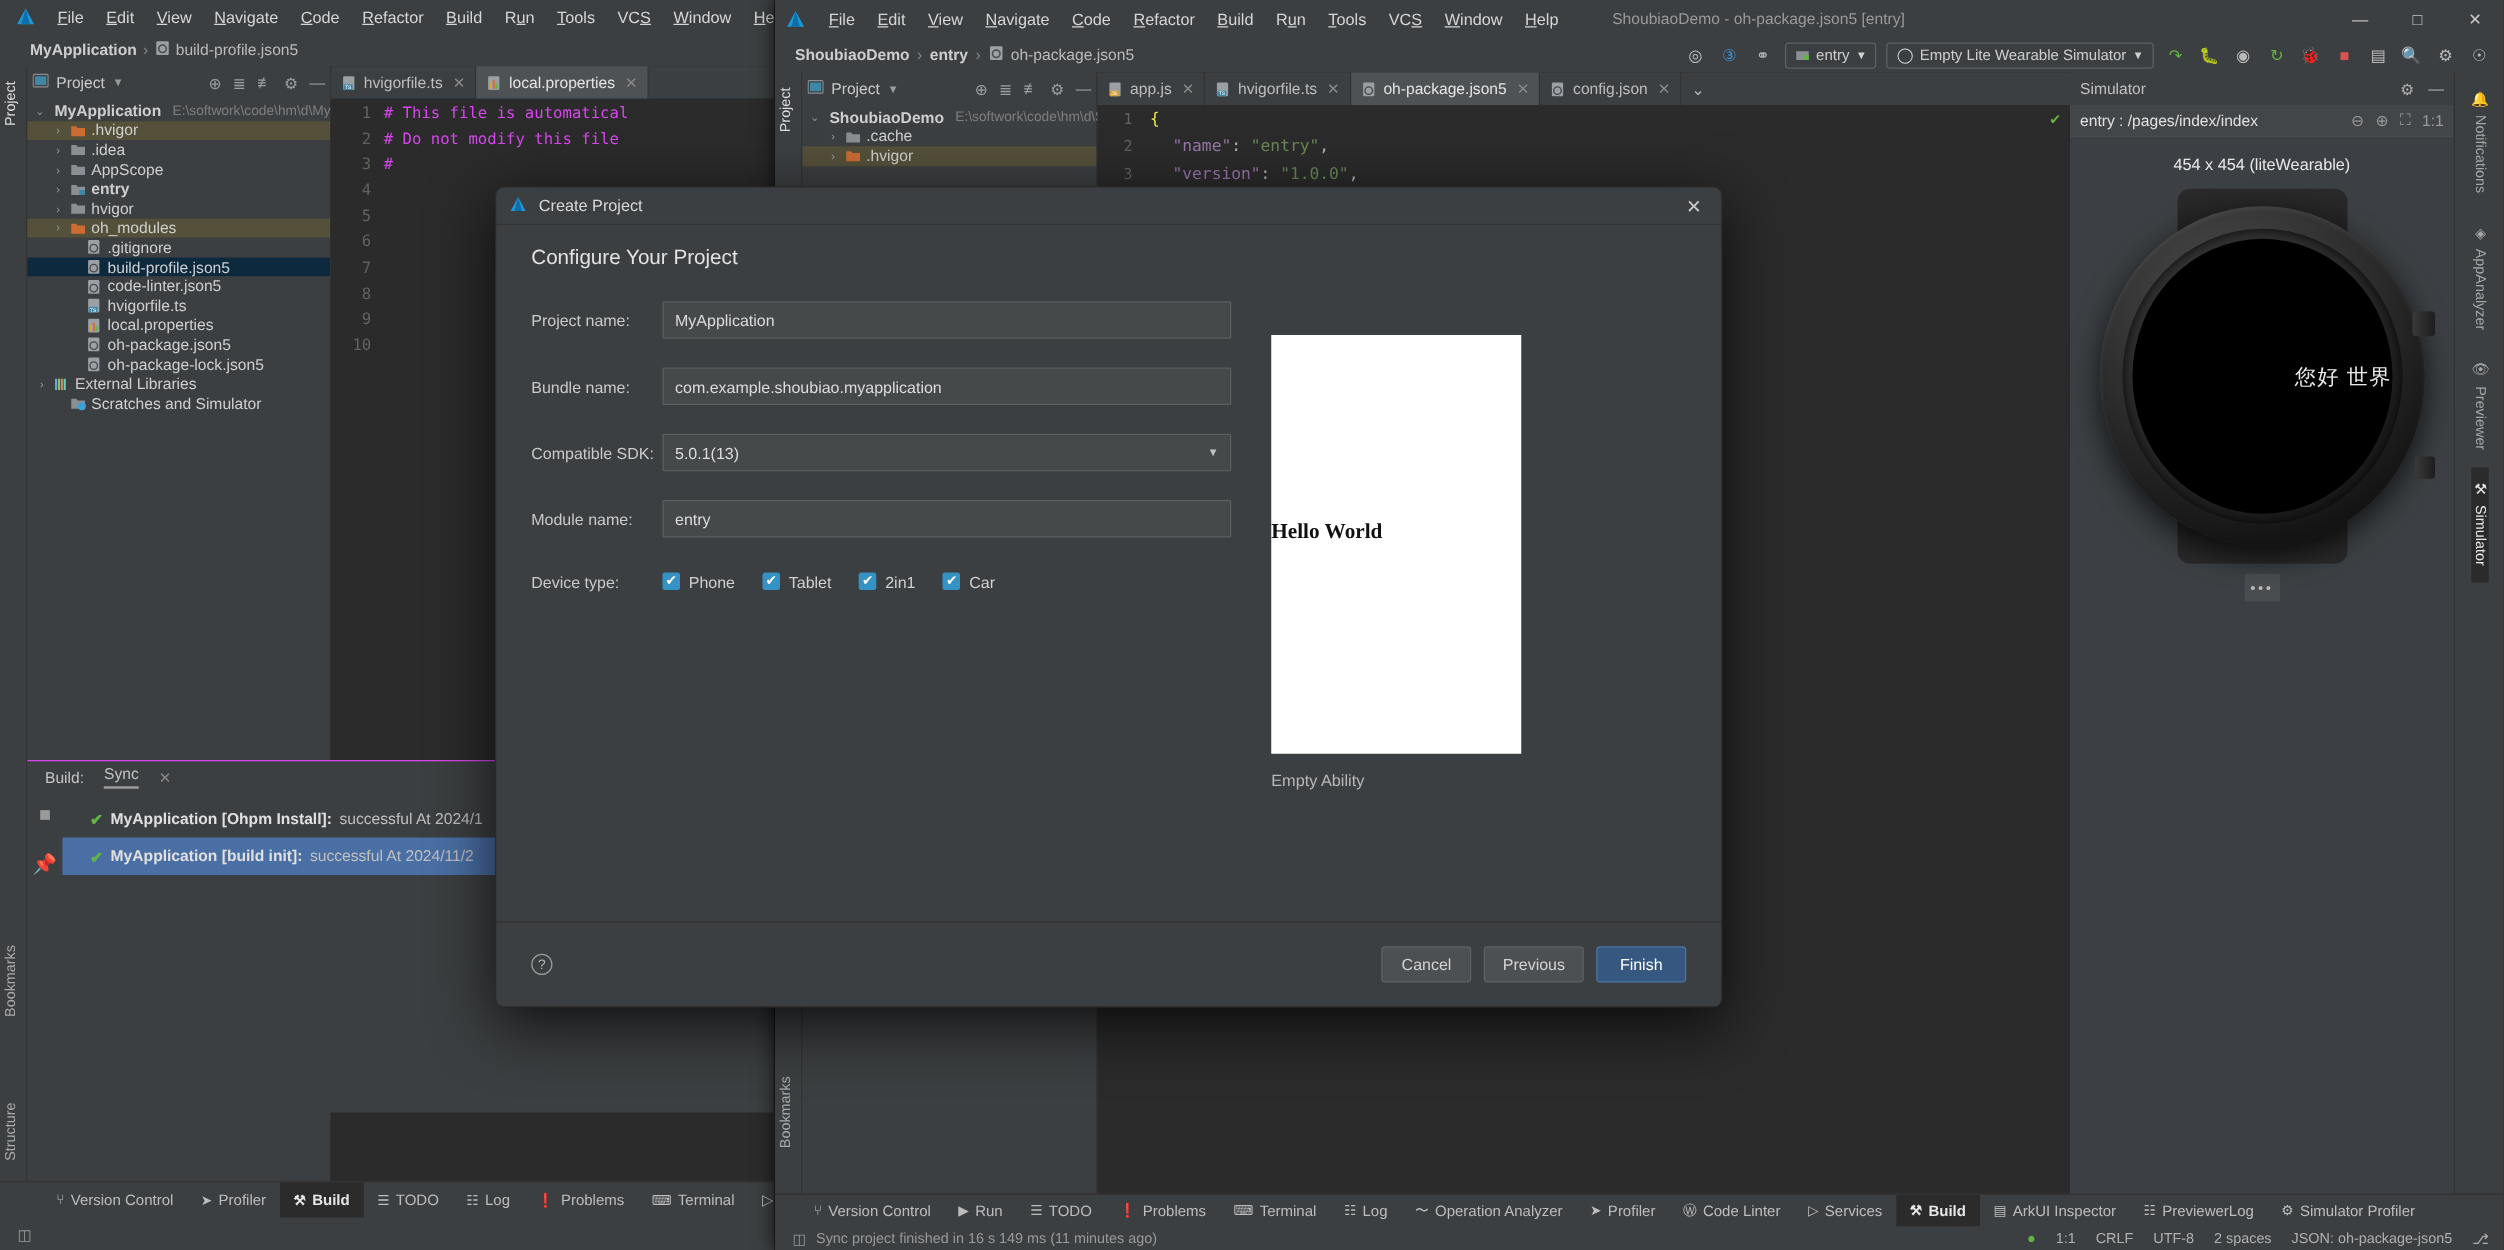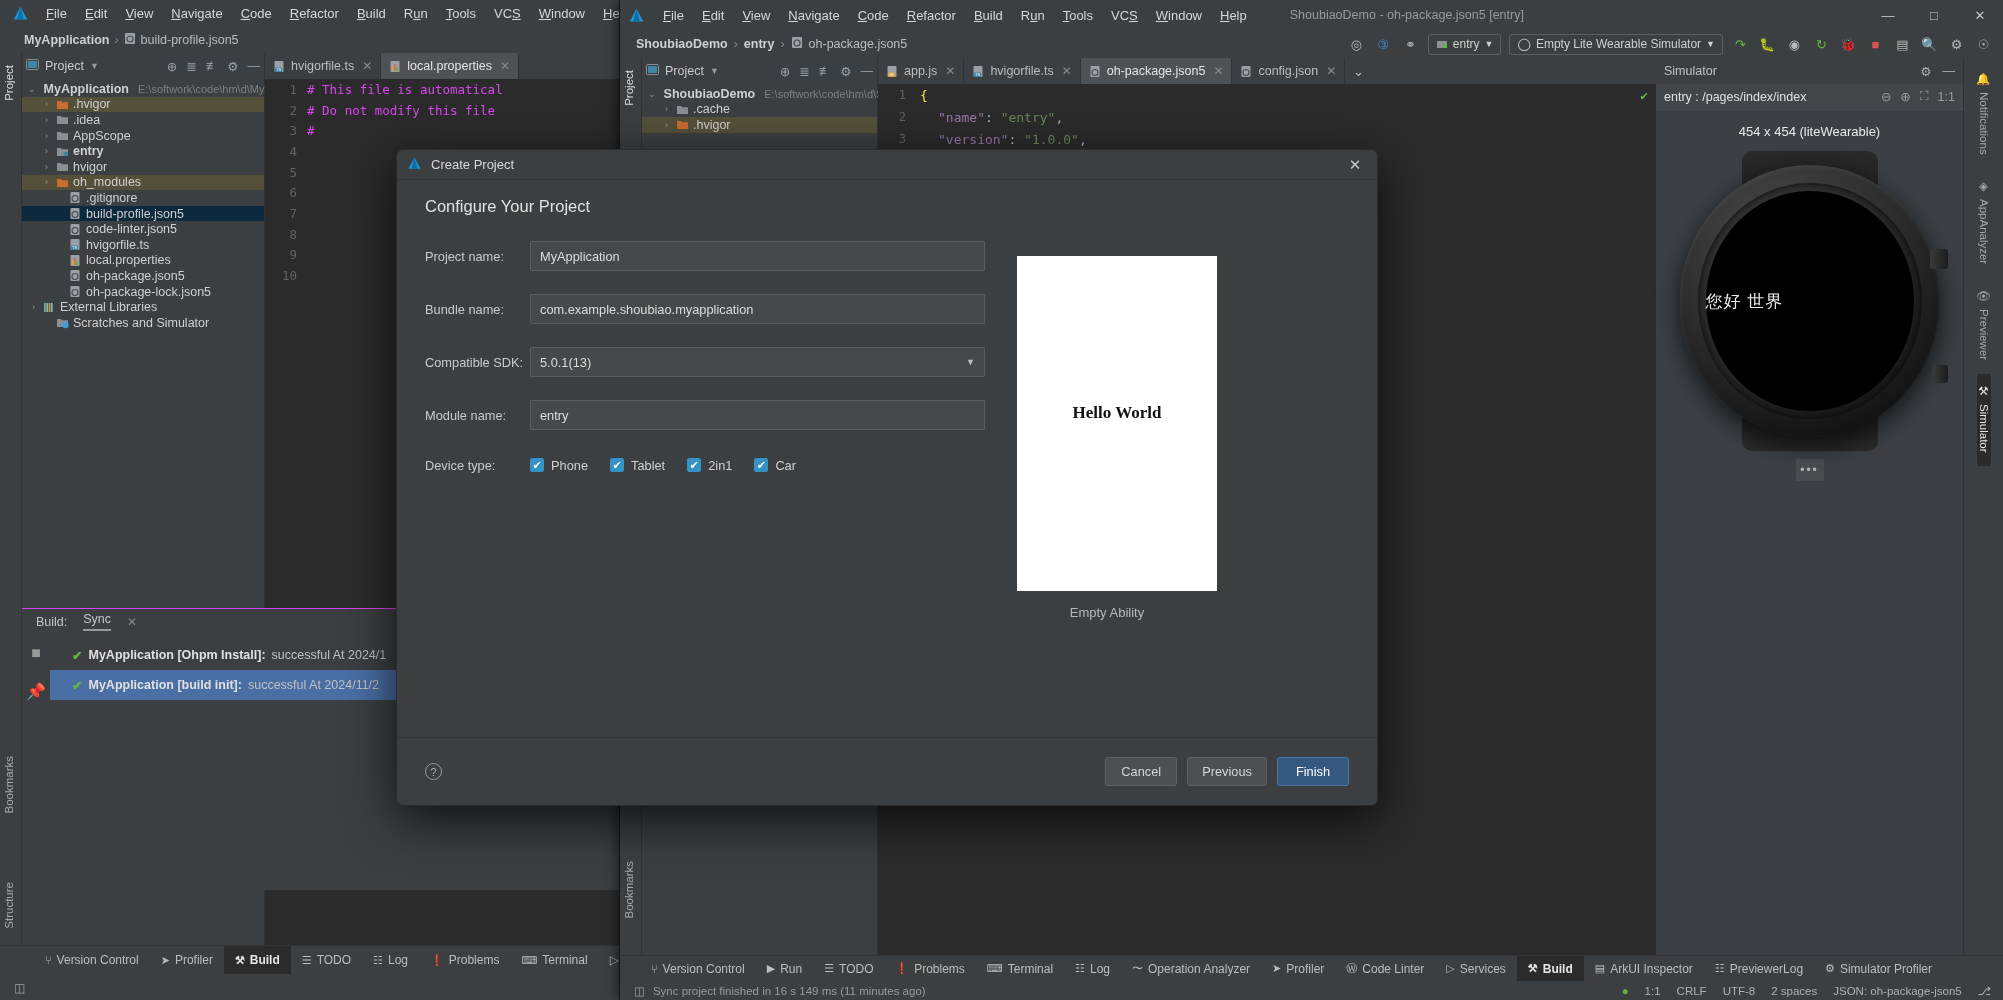--- a/index.html
+++ b/index.html
@@ -183,21 +183,21 @@
     background: radial-gradient(circle at 38% 26%, #4a4a4a 0%, #2d2d2d 45%, #141414 78%, #0b0b0b 100%);
     box-shadow: 0 8px 24px rgba(0,0,0,.7), inset 0 2px 4px rgba(255,255,255,.07);
   }
   .bezel {
     position: absolute; left: 18px; top: 18px; right: 18px; bottom: 18px; border-radius: 50%;
     background: linear-gradient(145deg,#3a3a3a,#151515);
     box-shadow: inset 0 0 10px rgba(0,0,0,.9);
   }
   .screen {
     position: absolute; left: 8px; top: 8px; right: 8px; bottom: 8px; border-radius: 50%;
-    background: #000; display: flex; align-items: center; justify-content: flex-start;
+    background: #000; display: flex; align-items: center; justify-content: flex-end;
   }
   .screen-txt { color: #e9e9e9; font-size: 17px; letter-spacing: 1px; }
   .crown { position: absolute; border-radius: 3px;
            background: linear-gradient(90deg,#3a3a3a,#1d1d1d); }
   .crown.c1 { right: -8px; top: 84px; width: 18px; height: 20px; }
   .crown.c2 { right: -8px; top: 200px; width: 16px; height: 18px; }
   .sim-more { margin-top: 8px; width: 28px; height: 22px; background: #4a4d50;
               display: flex; align-items: center; justify-content: center;
               color: #b6b6b6; letter-spacing: 2px; font-size: 12px; }
 
@@ -244,21 +244,21 @@
   }
   .fselect .caret { margin-left: auto; color: #c0c0c0; font-size: 9px; }
   .devrow { display: flex; align-items: center; height: 26px; }
   .devs { display: flex; align-items: center; gap: 22px; }
   .chk { display: flex; align-items: center; gap: 7px; font-size: 12.8px; color: #d0d0d0; }
   .box {
     width: 14px; height: 14px; background: #3592c4; border: 1px solid #3592c4;
     border-radius: 2px; display: flex; align-items: center; justify-content: center;
     color: #fff; font-size: 11px; line-height: 1;
   }
-  .dlg-preview { position: absolute; left: 620px; top: 106px; width: 180px; text-align: center; }
+  .dlg-preview { position: absolute; left: 620px; top: 118px; width: 180px; text-align: left; }
   .phone { width: 200px; height: 335px; background: #ffffff; }
   .phone-txt { padding-top: 147px; font-family: "Liberation Serif", serif;
                font-size: 17px; font-weight: bold; color: #111; }
   .preview-cap { margin-top: 14px; font-size: 13px; color: #b8b8b8; }
   .dlg-foot { position: absolute; left: 0; right: 0; bottom: 0; height: 68px;
               border-top: 1px solid #323232; display: flex; align-items: center; padding: 0 28px; }
   .help-ico { width: 17px; height: 17px; border: 1px solid #9a9a9a; border-radius: 50%;
               display: flex; align-items: center; justify-content: center;
               font-size: 11px; color: #b2b2b2; }
   .dlg-btns { margin-left: auto; display: flex; gap: 10px; }

